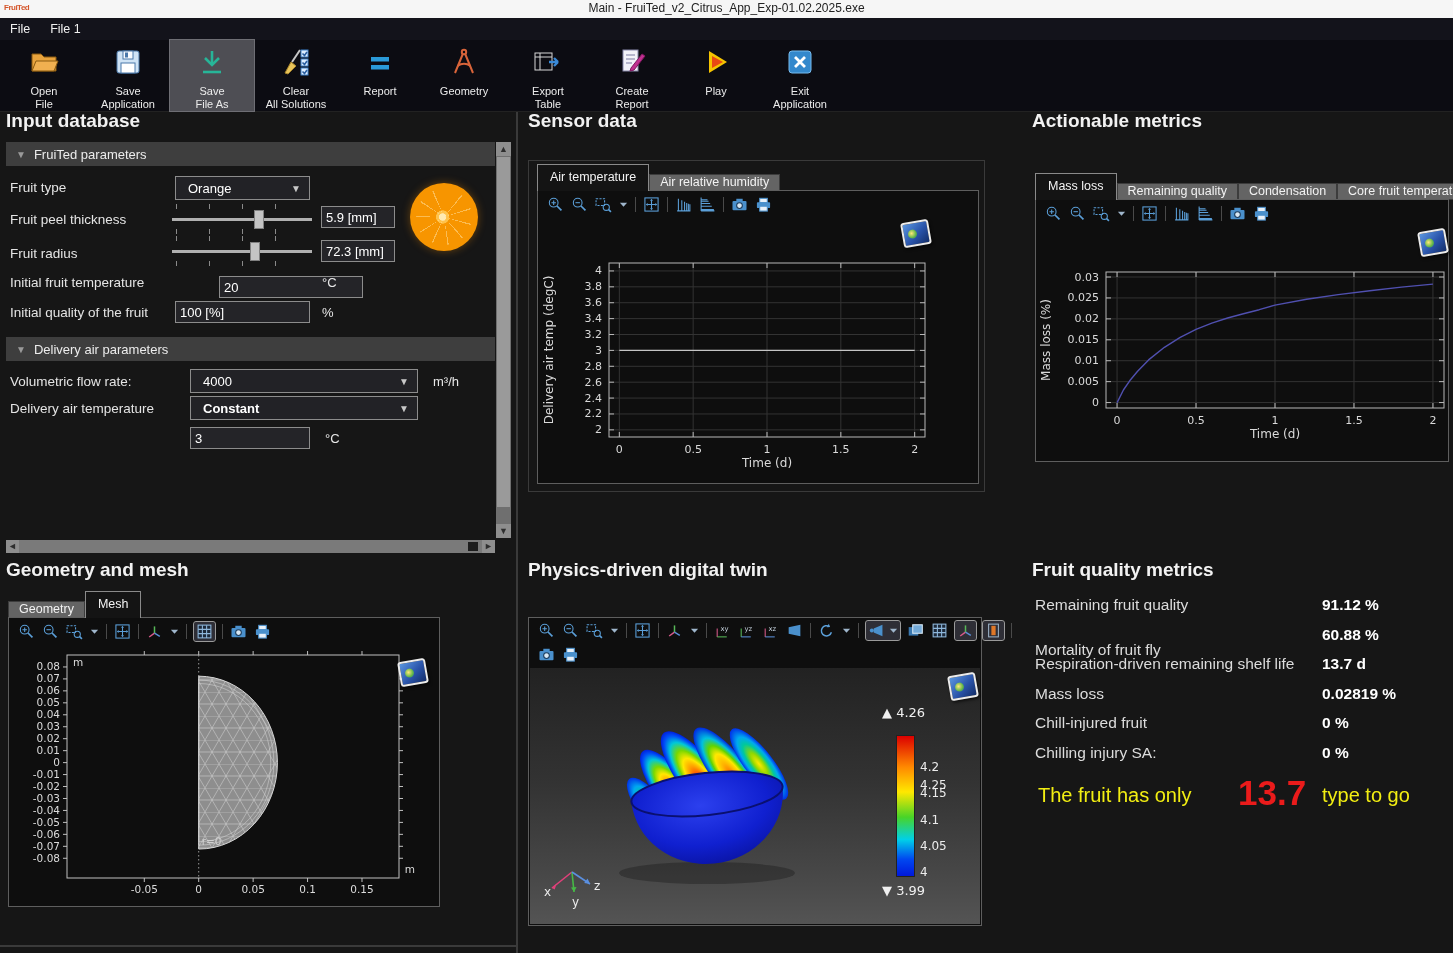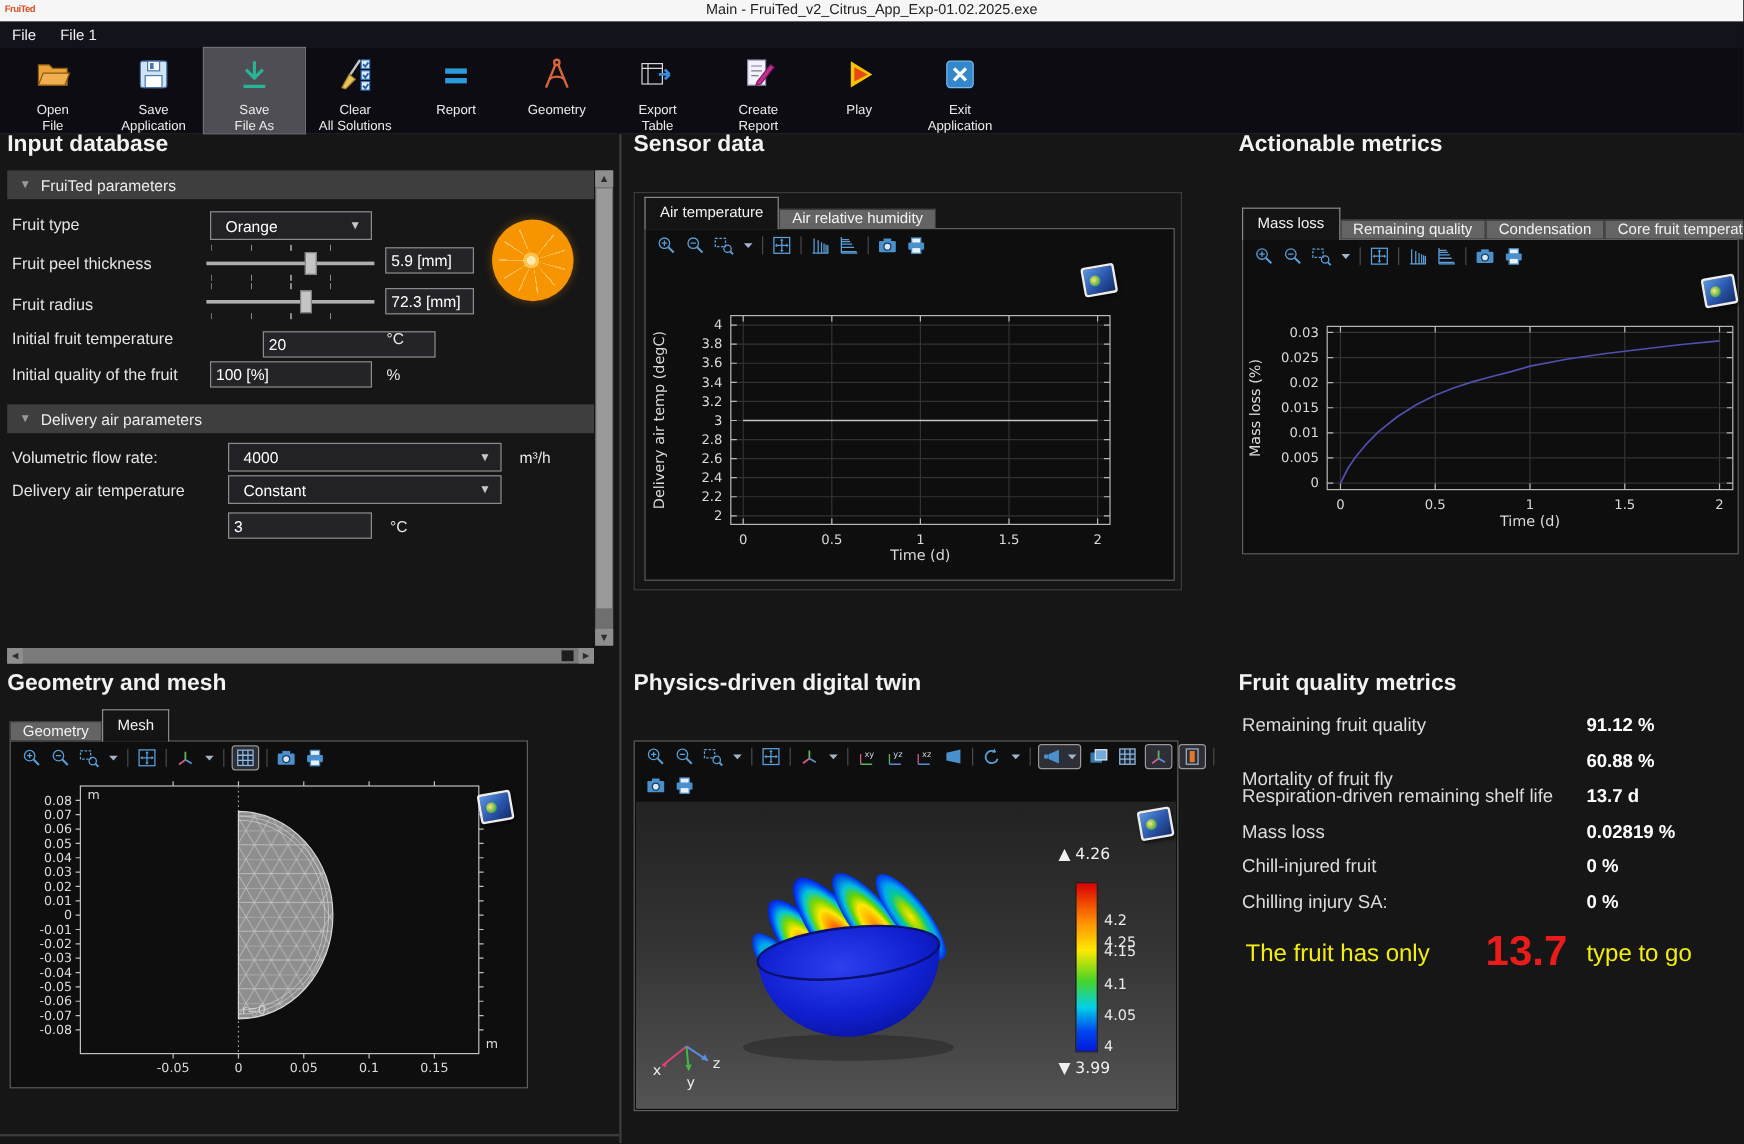--- a/index.html
+++ b/index.html
@@ -236,21 +236,21 @@
   </div>
 
   <div class="lbl" style="left:10px;top:374px;">Volumetric flow rate:</div>
   <div class="dd" style="left:190px;top:369px;width:228px;height:24px;">
     <span>4000</span>
     <span class="arr">▼</span>
   </div>
   <span class="unit" style="left:433px;top:374px;">m³/h</span>
 
   <div class="lbl" style="left:10px;top:401px;">Delivery air temperature</div>
-  <div class="dd" style="left:190px;top:396px;width:228px;height:24px;">
+  <div class="dd" style="left:190px;top:396px;width:228px;height:24px;font-weight:bold;">
     <span>Constant</span>
     <span class="arr">▼</span>
   </div>
 
   <input class="ibox" style="left: 190px; top: 427px; width: 120px; height: 22px;" value="3">
   <span class="unit" style="left:325px;top:431px;">°C</span>
 
   <div class="vscroll" style="left:496px;top:142px;height:396px;">
     <div class="sarr" style="top:0;">▲</div>
     <div class="sthumb" style="top:15px;height:350px;"></div>

